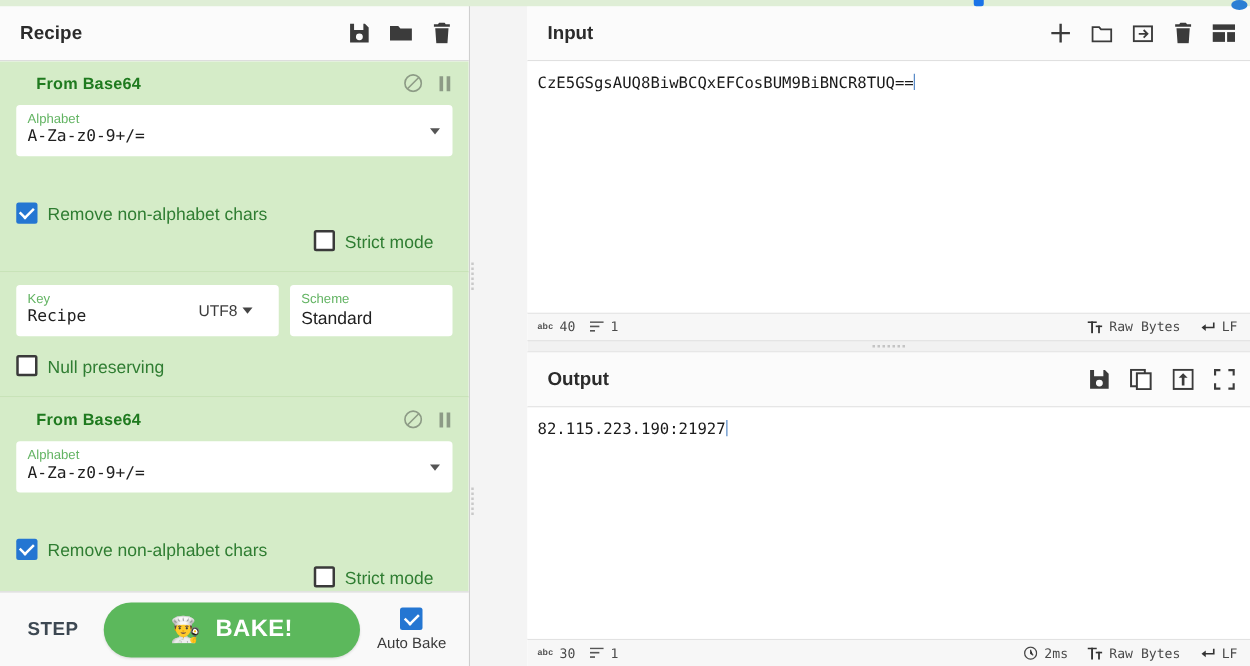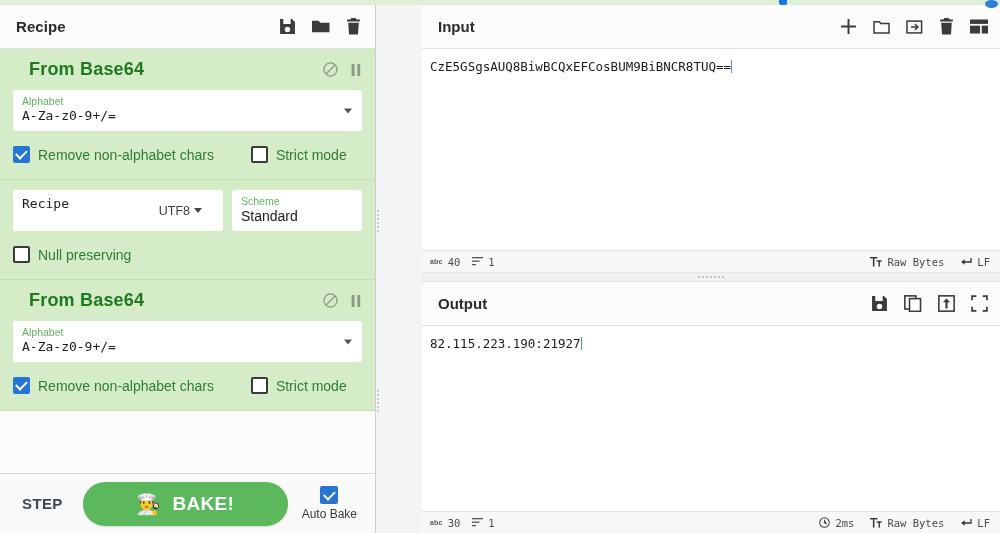--- a/index.html
+++ b/index.html
@@ -47,21 +47,21 @@
   }
   .op {
     background: #d5ecc8;
     border-bottom: 1px solid #c3e0b2;
     padding: 10px 13px 16px 13px;
   }
   .op-head {
     display: flex; align-items: center; justify-content: space-between;
     margin-bottom: 10px;
   }
-  .op-title { font-size: 18px; font-weight: bold; color: #1f7a1f; letter-spacing: .2px; padding-left: 16px; }
+  .op-title { font-size: 13px; font-weight: bold; color: #1f7a1f; letter-spacing: .2px; padding-left: 16px; }
   .op-ctrls { display: flex; align-items: center; gap: 12px; }
   .op-ctrl { cursor: pointer; color: #8d9b86; display: flex; }
 
   .arg-row { display: flex; gap: 9px; }
   .arg-field {
     background: #ffffff;
     border-radius: 3px;
     padding: 5px 9px 6px 9px;
     position: relative;
     flex: 1 1 auto;
@@ -85,21 +85,21 @@
     font-size: 12.5px; color: #3c3c3c; display: flex; align-items: center; gap: 4px;
     cursor: pointer;
   }
   .enc-toggle .tri {
     width: 0; height: 0; border-left: 4px solid transparent;
     border-right: 4px solid transparent; border-top: 5px solid #444;
   }
 
   .cb-row { display: flex; align-items: center; margin-top: 15px; }
   .cb-item { display: flex; align-items: center; gap: 8px; cursor: pointer; }
-  .cb-item.second { margin-left: 37px; }
+  .cb-item.second { margin-left: 37px; margin-top: 44px; }
   .cb {
     width: 17px; height: 17px; border-radius: 2px; flex: 0 0 17px;
     display: flex; align-items: center; justify-content: center;
   }
   .cb.on { background: #2476d2; }
   .cb.off { background: #ffffff; border: 2px solid #3a3a3a; }
   .cb.on:after {
     content: ""; width: 4.5px; height: 9px;
     border: solid #ffffff; border-width: 0 2px 2px 0;
     transform: rotate(45deg) translate(-1px, -1px);
@@ -262,20 +262,21 @@
           <label class="cb-item second">
             <span class="cb off"></span>
             <span class="cb-label">Strict mode</span>
           </label>
         </div>
       </div>
 
       <div class="op">
         <div class="arg-row">
           <div class="arg-field" style="flex:0 0 210px;">
+            <div class="arg-label">Key</div>
             <div class="arg-value">Recipe</div>
             <span class="enc-toggle">
               <span>UTF8</span>
               <span class="tri"></span>
             </span>
           </div>
           <div class="arg-field">
             <div class="arg-label">Scheme</div>
             <div class="arg-value sans">Standard</div>
           </div>

